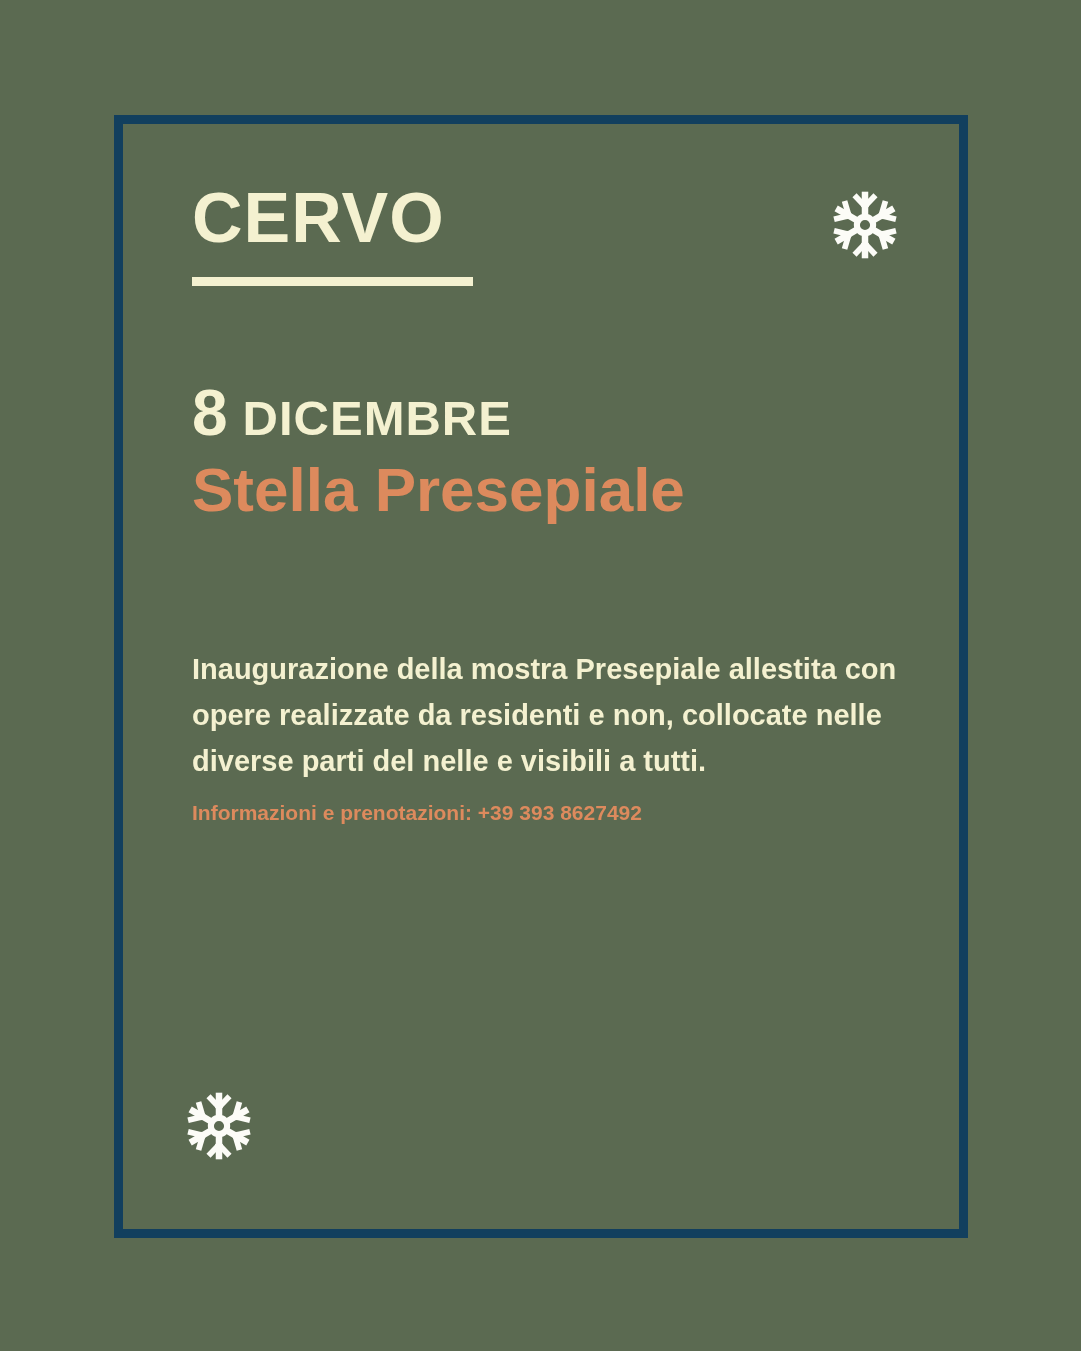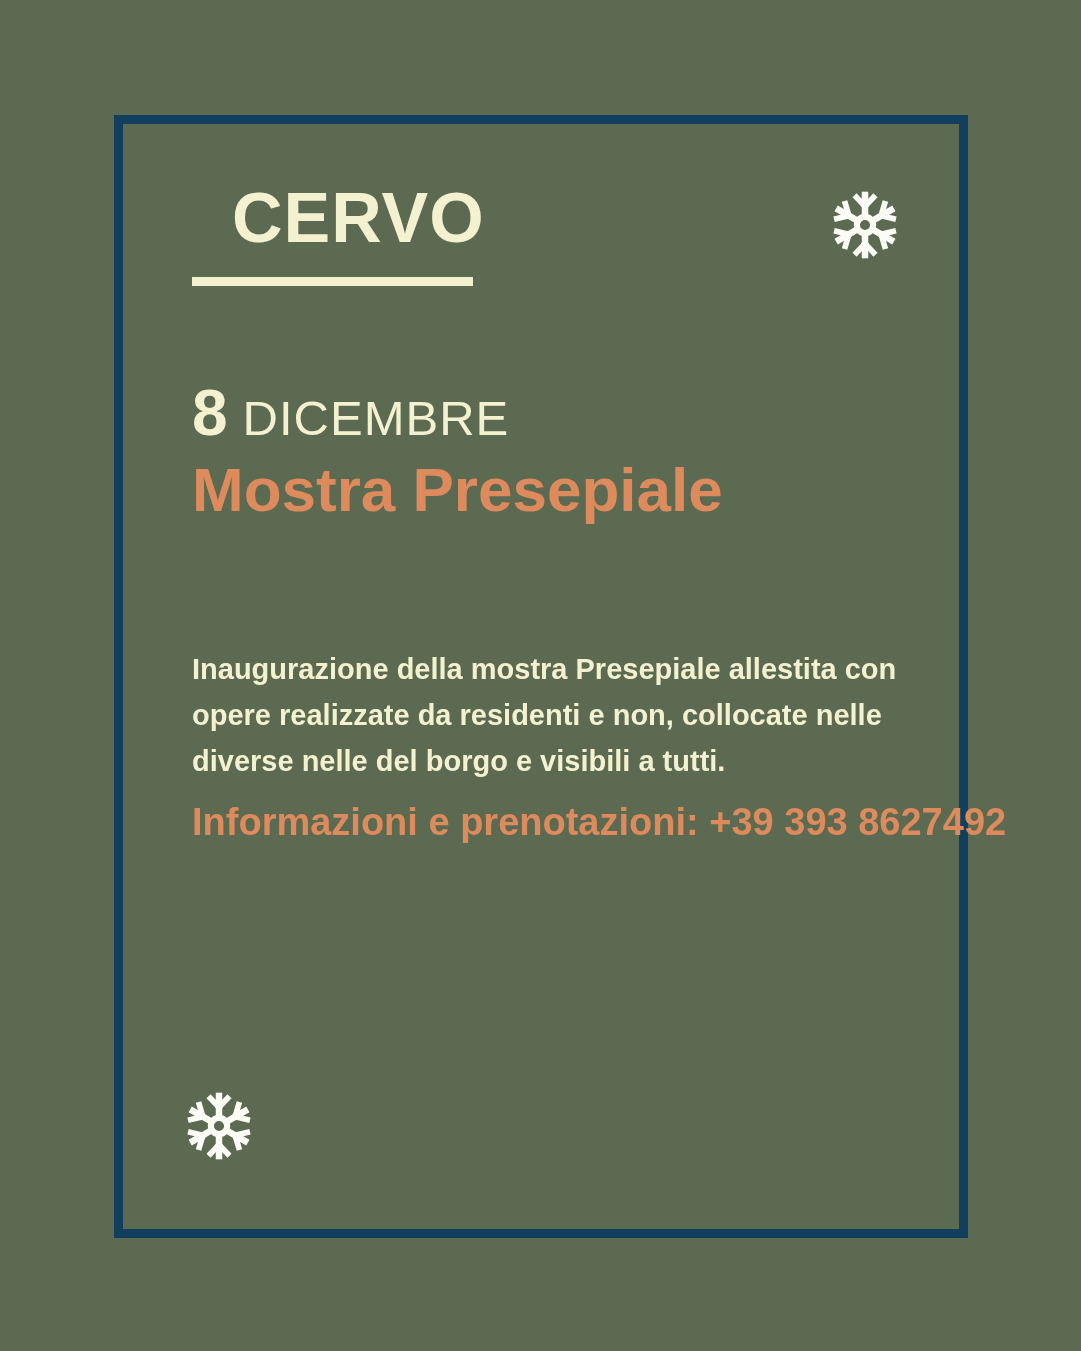--- a/index.html
+++ b/index.html
@@ -20,57 +20,57 @@
   .poster { position: absolute; inset: 0; }
   .frame {
     position: absolute;
     left: 114px; top: 115px;
     width: 854px; height: 1123px;
     border: 9px solid var(--frame);
   }
   .brand {
     position: absolute; left: 192px; top: 183px;
     font-size: 70px; font-weight: bold; letter-spacing: 1px;
-    line-height: 1; color: var(--cream); margin-left: 40px;
+    line-height: 1; color: var(--cream);
   }
   .brand-underline {
     position: absolute; left: 192px; top: 277px;
     width: 281px; height: 9px;
     background: var(--cream);
   }
   .snowflake-top { position: absolute; left: 826px; top: 186px; }
   .snowflake-bottom { position: absolute; left: 180px; top: 1087px; }
   .snowflake-svg { display: block; stroke: var(--snowflake); }
   .date-row {
     position: absolute; left: 192px; top: 381px;
     display: flex; align-items: baseline; gap: 15px;
     line-height: 1; color: var(--cream);
   }
   .date-day { font-size: 64px; font-weight: bold; }
-  .date-month { font-size: 49px; font-weight: normal; letter-spacing: 1px; }
+  .date-month { font-size: 49px; font-weight: bold; letter-spacing: 1px; }
   .event-title {
     position: absolute; left: 192px; top: 459px;
     font-size: 62px; font-weight: bold; line-height: 1;
     color: var(--orange);
   }
   .event-subtitle {
     position: absolute; left: 188px; top: 551px;
     font-size: 62px; font-weight: bold; line-height: 1;
     color: var(--orange);
   }
   .event-description {
     position: absolute; left: 192px; top: 622px;
     width: 775px;
     font-size: 29px; font-weight: bold; line-height: 46px;
     color: var(--cream);
     margin-top: 24px;
   }
   .contact-line {
     position: absolute; left: 192px; top: 801px;
-    font-size: 38px; font-weight: bold; line-height: 1.15;
+    font-size: 21px; font-weight: bold; line-height: 1.15;
     color: var(--orange);
   }
 </style>
 </head>
 <body>
 
 <div class="poster">
 
   <div class="frame"></div>
 
@@ -97,27 +97,27 @@
       </defs>
       <use href="#flake"></use>
     </svg>
   </span>
 
   <div class="date-row">
     <span class="date-day">8</span>
     <span class="date-month">DICEMBRE</span>
   </div>
 
-  <div class="event-title">Mostra Presepiale</div>
+  <div class="event-title">Stella Presepiale</div>
 
 
   <div class="event-description">
     <div>Inaugurazione della mostra Presepiale allestita con</div>
     <div>opere realizzate da residenti e non, collocate nelle</div>
-    <div>diverse nelle del borgo e visibili a tutti.</div>
+    <div>diverse parti del nelle e visibili a tutti.</div>
   </div>
 
   <div class="contact-line">Informazioni e prenotazioni: +39 393 8627492</div>
 
   <span class="snowflake-bottom">
     <svg class="snowflake-svg" width="78" height="78" viewBox="0 0 96 96" fill="none" stroke-linecap="square">
       <use href="#flake"></use>
     </svg>
   </span>
 

